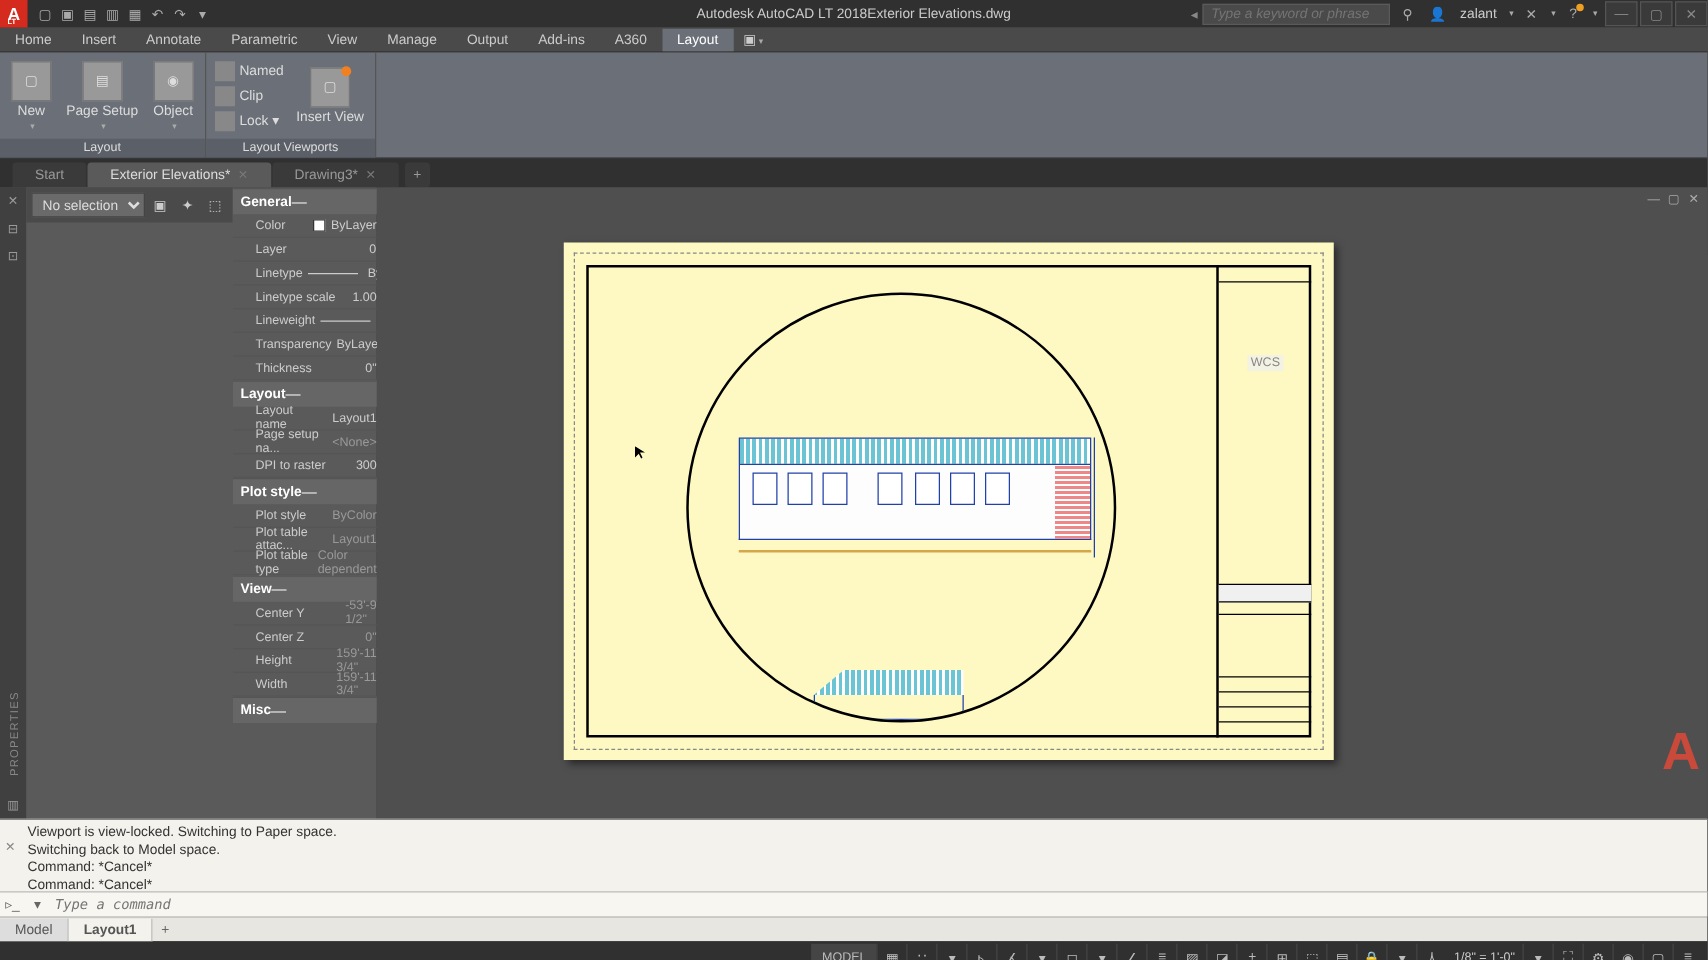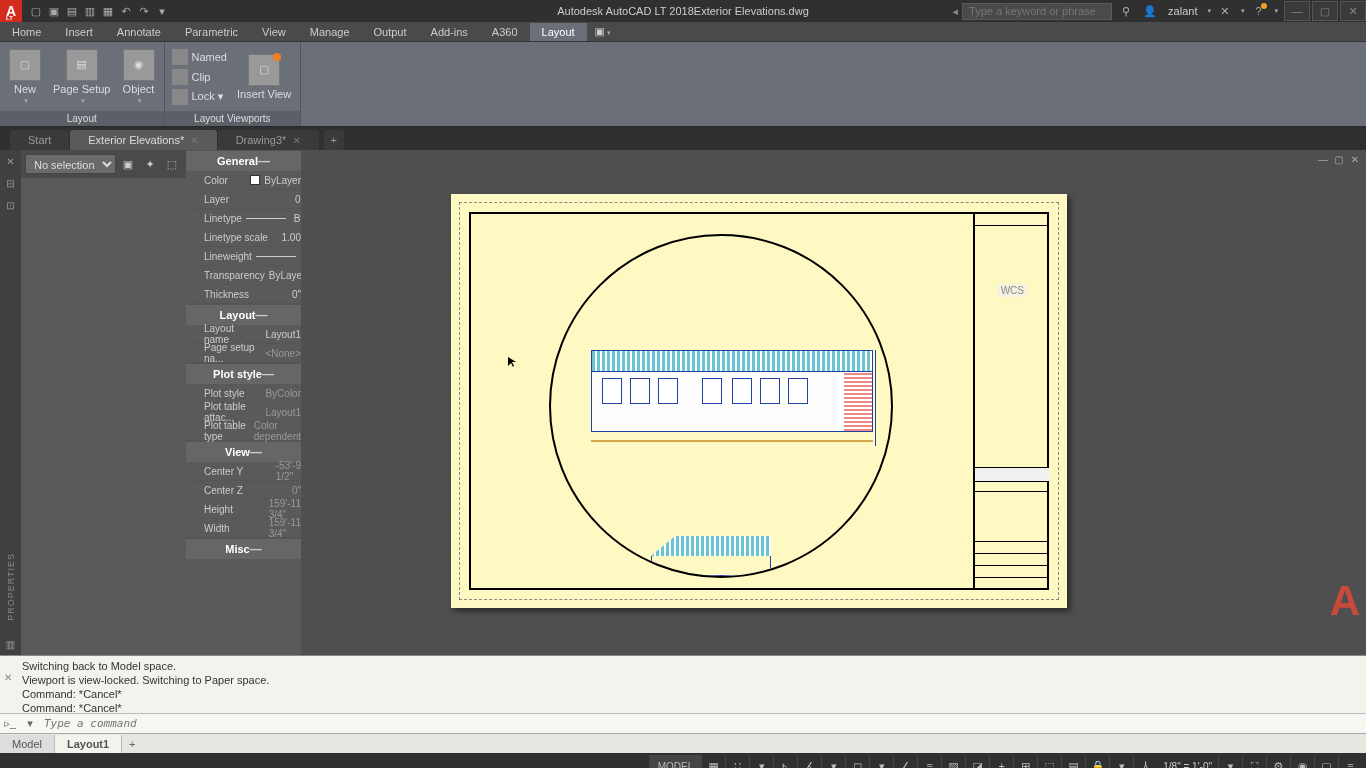--- a/index.html
+++ b/index.html
@@ -4,21 +4,21 @@
 <style>
 *{margin:0;padding:0;box-sizing:border-box;font-family:"Segoe UI",Tahoma,sans-serif;font-size:11px;user-select:none}
 body{width:1366px;height:768px;background:#4a4a4a;overflow:hidden;position:relative}
 .titlebar{height:22px;background:#303030;display:flex;align-items:center;color:#ccc}
 .app-logo{width:22px;height:22px;background:#d52b1e;color:#fff;display:flex;align-items:center;justify-content:center;font-weight:bold;font-size:14px}
 .lt-sub{font-size:6px;position:absolute;bottom:1px;left:6px;color:#fff}
 .qat{display:flex;gap:2px;padding:0 6px;align-items:center}
 .qat-btn{width:16px;height:16px;display:flex;align-items:center;justify-content:center;color:#aaa;cursor:pointer}
 .title-text{position:absolute;left:50%;transform:translateX(-50%);display:flex;gap:0;color:#ccc}
 .title-right{margin-left:auto;display:flex;align-items:center;gap:4px}
-.search-box{background:#4a4a4a;border:1px solid #5a5a5a;color:#888;padding:2px 6px;width:150px;height:17px}
+.search-box{background:#4a4a4a;border:1px solid #5a5a5a;color:#888;font-style:italic;padding:2px 6px;width:150px;height:17px}
 .topright-btn{width:20px;height:18px;display:flex;align-items:center;justify-content:center;color:#aaa;cursor:pointer}
 .win-btns{display:flex;gap:0}
 .win-btn{width:26px;height:20px;display:flex;align-items:center;justify-content:center;color:#888;cursor:pointer;border:1px solid #555;margin-left:2px;background:#3a3a3a}
 .menubar{height:20px;background:#4a4a4a;display:flex;align-items:center;border-bottom:1px solid #333}
 .menu-item{padding:3px 12px;color:#ccc;cursor:pointer}
 .menu-item.active{background:#6a6f78;color:#fff}
 .ribbon{height:85px;background:#6a6f78;display:flex;border-bottom:1px solid #2a2a2a}
 .ribbon-panel{border-right:1px solid #555;display:flex;flex-direction:column;justify-content:space-between;position:relative}
 .ribbon-content{display:flex;padding:3px;flex:1}
 .ribbon-title{text-align:center;color:#ddd;background:#5a5f68;padding:2px 0;font-size:10px;position:relative}
@@ -32,21 +32,21 @@
 .filetab .close{margin-left:6px;color:#777;font-size:10px}
 .filetab-add{width:20px;height:20px;display:flex;align-items:center;justify-content:center;color:#999;cursor:pointer;background:#3a3a3a;border-radius:3px;margin-left:4px}
 .main-area{height:505px;display:flex;background:#4a4a4a;position:relative}
 .prop-sidebar{width:21px;background:#404040;display:flex;flex-direction:column;align-items:center;gap:8px;padding-top:4px}
 .prop-side-btn{width:14px;height:14px;color:#999;cursor:pointer;display:flex;align-items:center;justify-content:center;font-size:10px}
 .prop-label{writing-mode:vertical-rl;transform:rotate(180deg);color:#888;font-size:9px;margin-top:auto;margin-bottom:8px;letter-spacing:1px}
 .properties{width:280px;background:#5a5a5a;display:flex;flex-direction:row}
 .prop-header{height:28px;background:#4a4a4a;display:flex;align-items:center;padding:0 4px;gap:2px}
 .prop-select{flex:1;background:#6a6a6a;border:1px solid #444;color:#ddd;padding:3px 4px;height:20px}
 .prop-tool{width:20px;height:20px;display:flex;align-items:center;justify-content:center;color:#ccc;cursor:pointer}
-.prop-section{background:#666;color:#fff;font-weight:bold;padding:3px 6px;display:flex;justify-content:center;align-items:center;cursor:pointer;border-top:1px solid #555}
+.prop-section{background:#666;color:#fff;font-weight:bold;padding:3px 6px;display:flex;justify-content:flex-start;align-items:center;cursor:pointer;border-top:1px solid #555}
 .prop-collapse{color:#ccc;font-size:12px}
 .prop-row{display:flex;height:19px;align-items:center;border-bottom:1px solid #555}
 .prop-key{width:105px;padding-left:18px;color:#ccc;font-size:10px}
 .prop-val{flex:1;color:#ccc;padding-left:4px;font-size:10px;display:flex;align-items:center;gap:4px}
 .prop-val.muted{color:#999}
 .line-sample{display:inline-block;width:40px;border-top:1px solid #ccc;margin-right:4px}
 .color-swatch{width:10px;height:10px;background:#fff;border:1px solid #333;display:inline-block}
 .canvas{flex:1;background:#4f4f4f;position:relative;overflow:hidden}
 .doc-controls{position:absolute;top:2px;right:4px;display:flex;gap:2px}
 .doc-ctrl{width:14px;height:14px;color:#aaa;cursor:pointer;display:flex;align-items:center;justify-content:center;font-size:10px}
@@ -243,20 +243,24 @@
           <span class="prop-collapse">—</span>
         </div>
         <div class="prop-row">
           <div class="prop-key">Layout name</div>
           <div class="prop-val">Layout1</div>
         </div>
         <div class="prop-row">
           <div class="prop-key">Page setup na...</div>
           <div class="prop-val muted">&lt;None&gt;</div>
         </div>
+        <div class="prop-row">
+          <div class="prop-key">DPI to raster</div>
+          <div class="prop-val">300</div>
+        </div>
         <div class="prop-section">
           <span>Plot style</span>
           <span class="prop-collapse">—</span>
         </div>
         <div class="prop-row">
           <div class="prop-key">Plot style</div>
           <div class="prop-val muted">ByColor</div>
         </div>
         <div class="prop-row">
           <div class="prop-key">Plot table attac...</div>
@@ -339,22 +343,22 @@
     <svg class="cursor-arrow" viewBox="0 0 10 10">
         <path d="M0 0 L0 9 L3 6 L5 10 L6 9 L4 5 L8 5 Z" fill="#000"></path>
       </svg>
     <div class="big-a">A</div>
   </div>
 </div>
 
 <div class="cmdline-area">
   <div class="cmd-close">✕</div>
   <div class="cmd-history">
+    <div>Viewport is view-locked. Switching to Paper space.</div>
     <div>Switching back to Model space.</div>
-    <div>Viewport is view-locked. Switching to Paper space.</div>
     <div>Command: *Cancel*</div>
     <div>Command: *Cancel*</div>
   </div>
   <div class="cmd-input-row">
     <div class="cmd-prompt-icon">▹_</div>
     <div class="cmd-prompt-icon">▾</div>
     <input class="cmd-input" placeholder="Type a command" style="">
   </div>
 </div>
 

